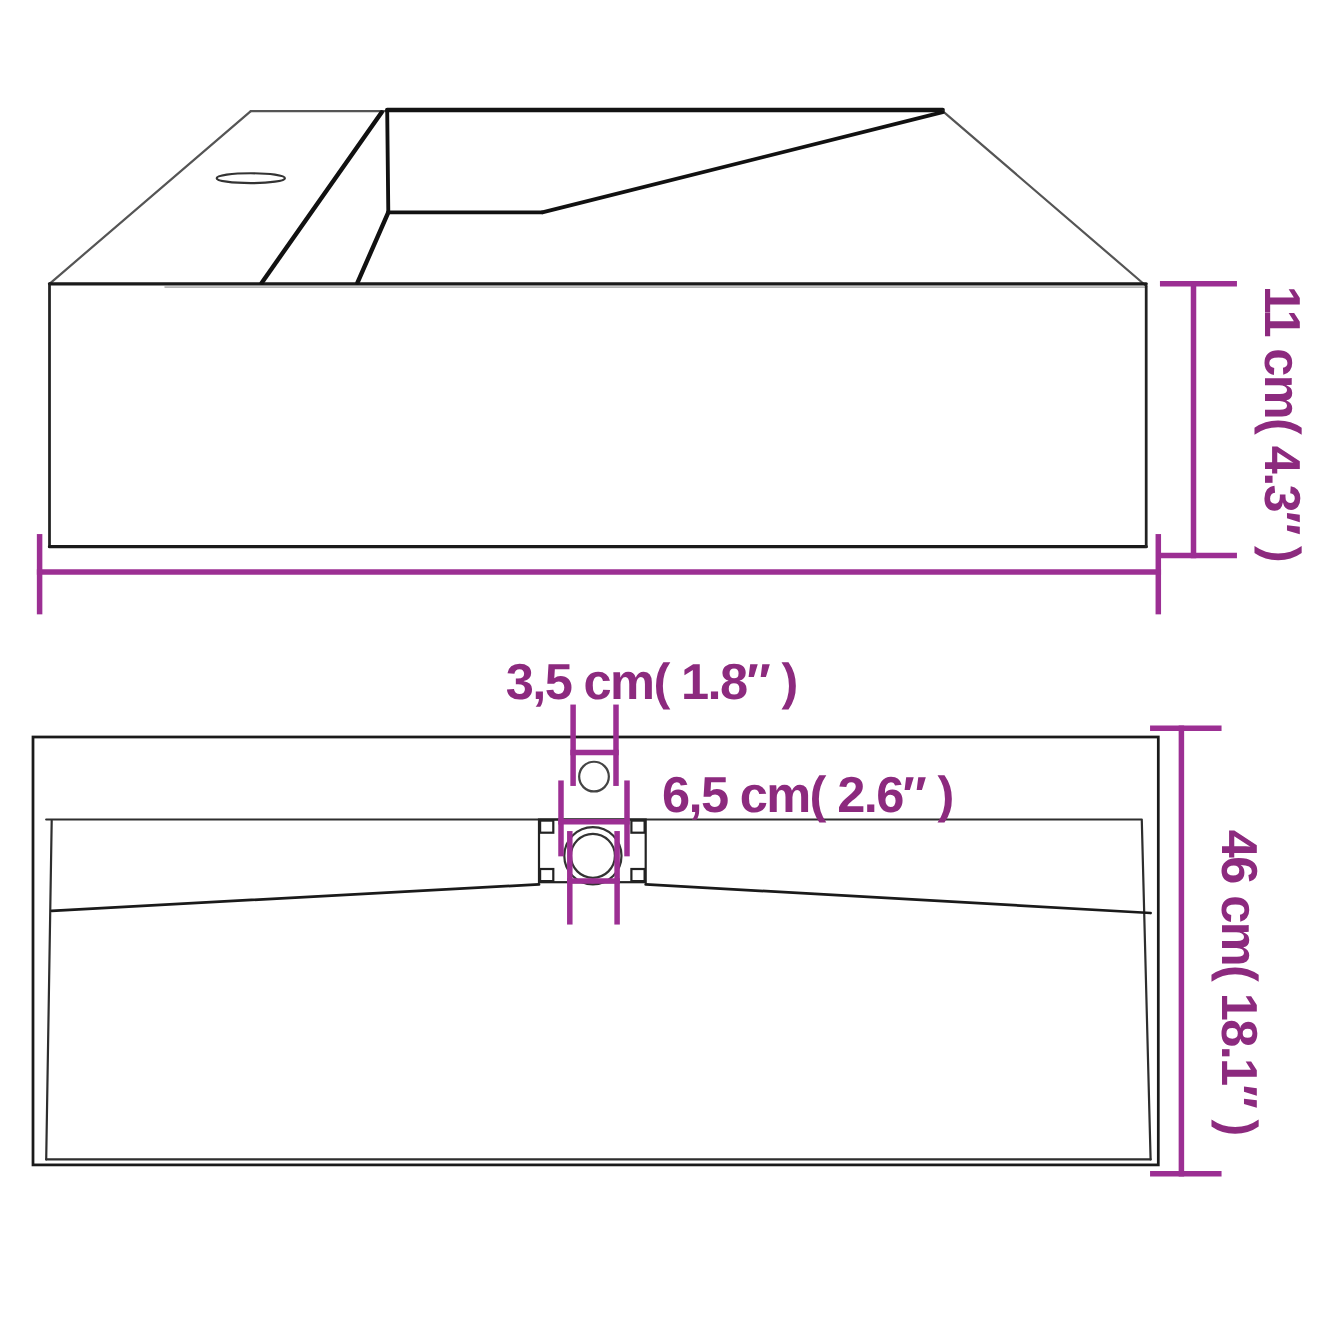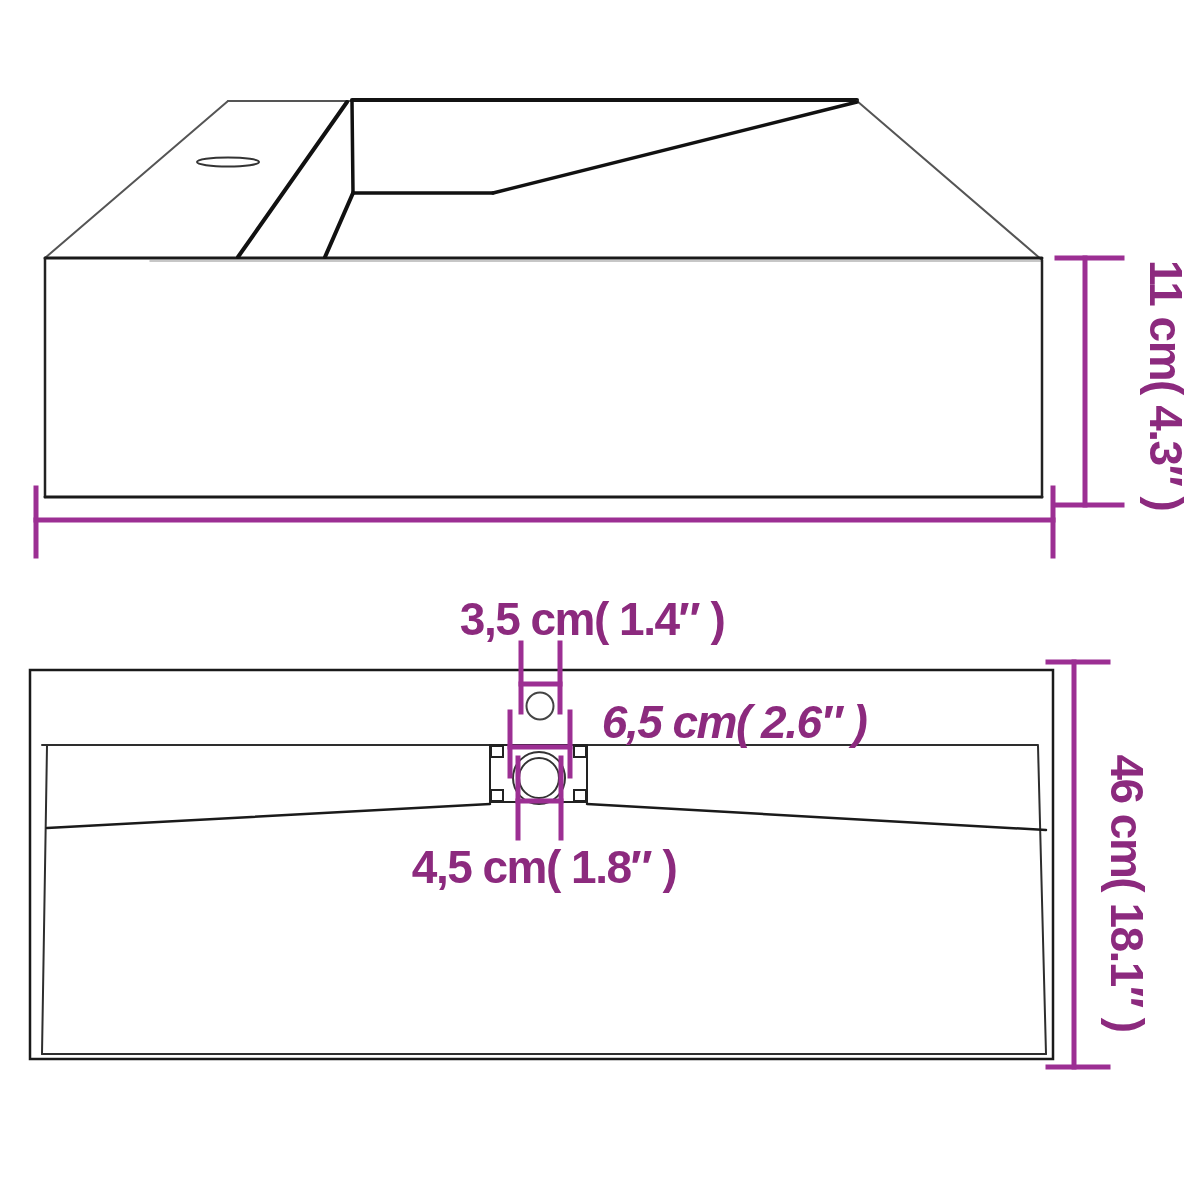--- a/index.html
+++ b/index.html
@@ -115,21 +115,20 @@
     <g stroke="#9c2f93" stroke-width="5" stroke-linecap="square">
       <line x1="1074" y1="662" x2="1074" y2="1067"></line>
       <line x1="1048" y1="662" x2="1108" y2="662"></line>
       <line x1="1048" y1="1067" x2="1108" y2="1067"></line>
     </g>
   </svg>
 
 
   <div class="dim-label rot" style="left:1166px; top:385px;">11 cm( 4.3″ )</div>
 
-  <div class="dim-label" style="left:592px; top:619px;">3,5 cm( 1.4″ )</div>
+  <div class="dim-label" style="left:592px; top:619px;">3,5 cm( 1.8″ )</div>
 
-  <div class="dim-label" style="left:734px; top:722px;font-style:italic;">6,5 cm( 2.6″ )</div>
+  <div class="dim-label" style="left:734px; top:722px;">6,5 cm( 2.6″ )</div>
 
-  <div class="dim-label" style="left:544px; top:867px;">4,5 cm( 1.8″ )</div>
 
   <div class="dim-label rot" style="left:1127px; top:893px;">46 cm( 18.1″ )</div>
 
 </div>
 
 </body></html>

